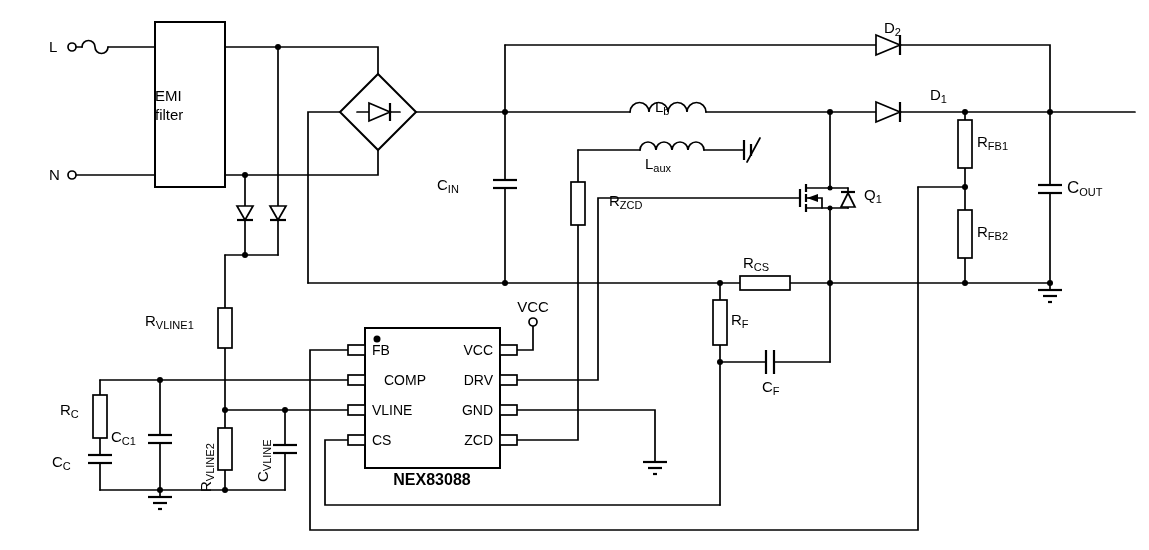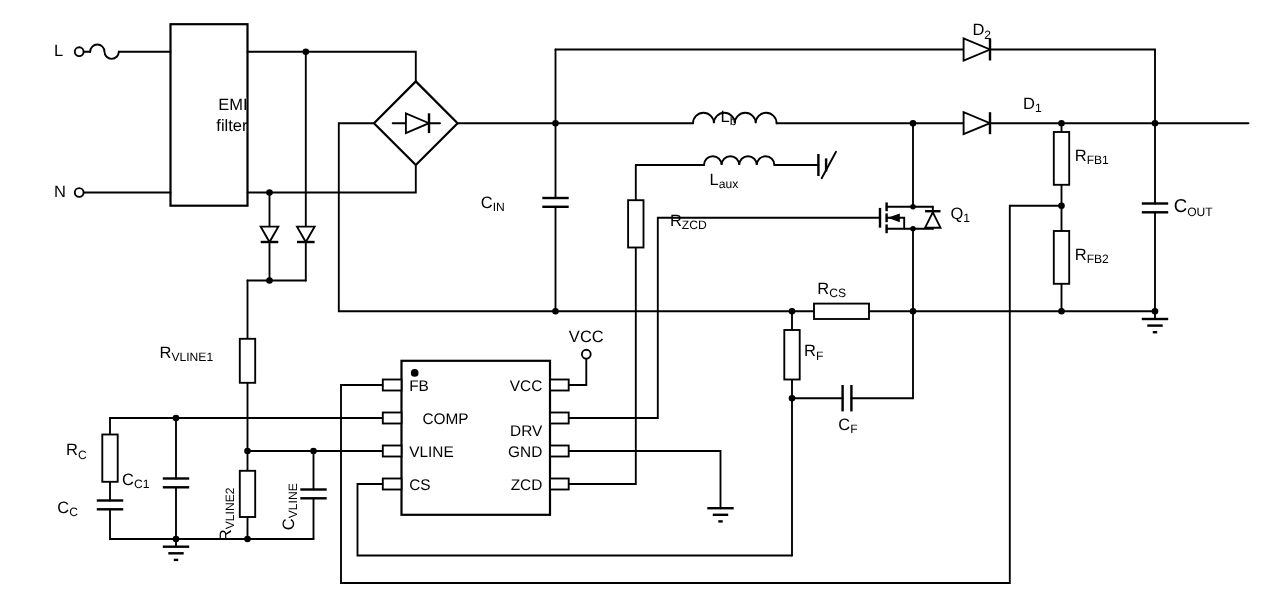--- a/index.html
+++ b/index.html
@@ -13,21 +13,21 @@
   .sym  { fill:#fff; stroke:#000; stroke-width:1.7; }
   .box  { fill:none; stroke:#000; stroke-width:2; }
   .dot  { fill:#000; stroke:none; }
   .blk  { fill:#000; stroke:none; }
   .lbl  { position:absolute; font-size:15px; line-height:18px; white-space:nowrap; }
   .lbl .sub { font-size:11px; vertical-align:-3px; }
   .rot  { transform:rotate(-90deg); transform-origin:0 0; }
   .pin  { position:absolute; font-size:14px; line-height:18px; }
   .pinr { position:absolute; font-size:14px; line-height:18px; left:407px; width:86px; text-align:right; }
   .part { position:absolute; font-size:16px; font-weight:bold; text-align:center; left:352px; top:471px; width:160px; }
-  .emi  { position:absolute; left:155px; top:86px; width:70px; text-align:right; font-size:15px; line-height:19px; }
+  .emi  { position:absolute; left:155px; top:86px; width:70px; text-align:left; font-size:15px; line-height:19px; }
   .term { position:absolute; font-size:15px; }
 </style>
 </head>
 <body>
 
 <div id="stage">
 
 <svg width="1149" height="550" viewBox="0 0 1149 550">
 
   <g>
@@ -317,17 +317,18 @@
   <div class="lbl" style="left:111px; top:428px;"><span>C</span><span class="sub">C1</span></div>
   <div class="lbl" style="left:52px; top:453px;"><span>C</span><span class="sub">C</span></div>
   <div class="lbl rot" style="left:197px; top:492px;"><span>R</span><span class="sub">VLINE2</span></div>
   <div class="lbl rot" style="left:254px; top:482px;"><span>C</span><span class="sub">VLINE</span></div>
 
   <div class="pin" style="left:372px; top:341px;">FB</div>
   <div class="pin" style="left:384px; top:371px;">COMP</div>
   <div class="pin" style="left:372px; top:401px;">VLINE</div>
   <div class="pin" style="left:372px; top:431px;">CS</div>
   <div class="pinr" style="top:341px;">VCC</div>
-  <div class="pinr" style="top:382px;">DRV</div>
+  <div class="pinr" style="top:371px;">DRV</div>
   <div class="pinr" style="top:401px;">GND</div>
   <div class="pinr" style="top:431px;">ZCD</div>
+  <div class="part">NEX83088</div>
 
 </div>
 
 </body></html>

